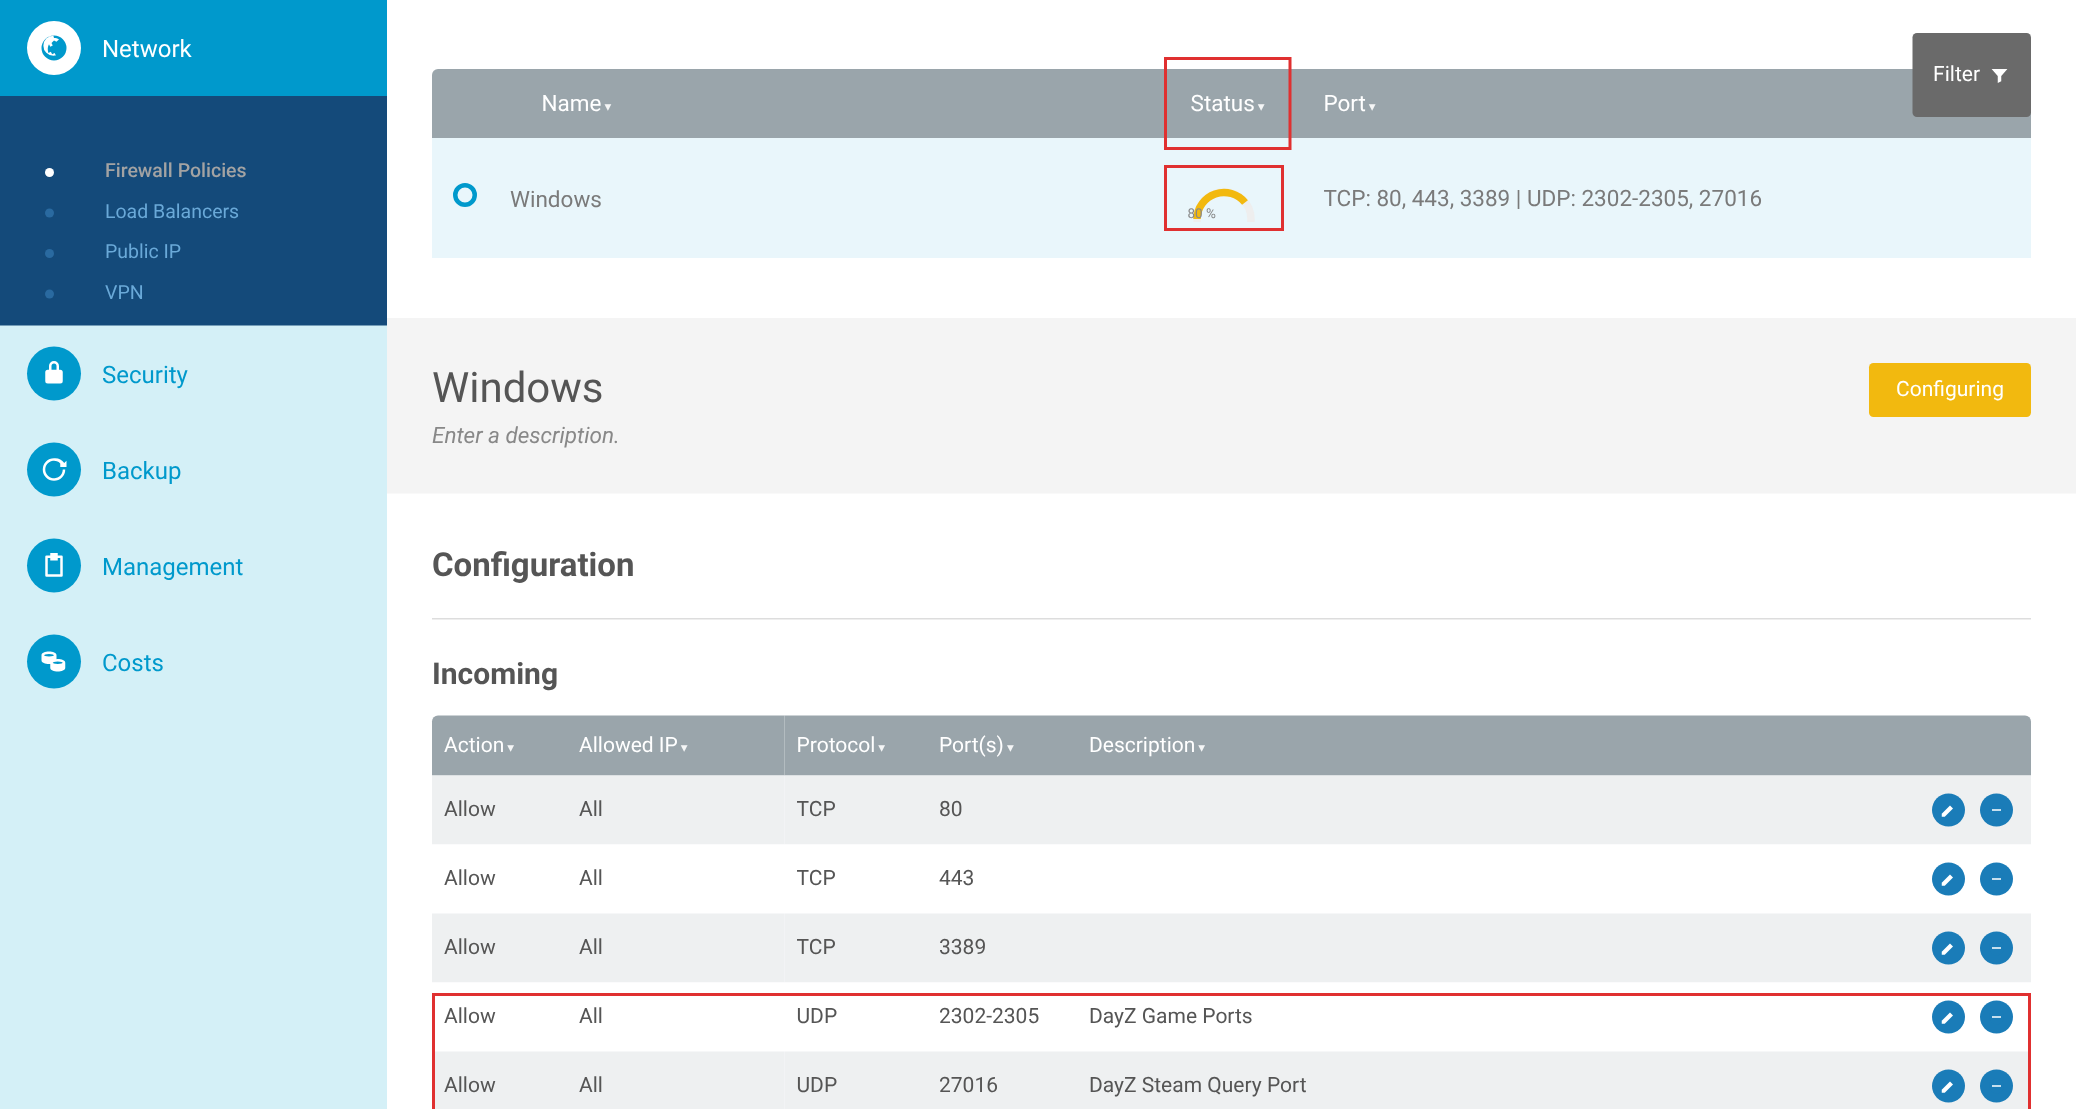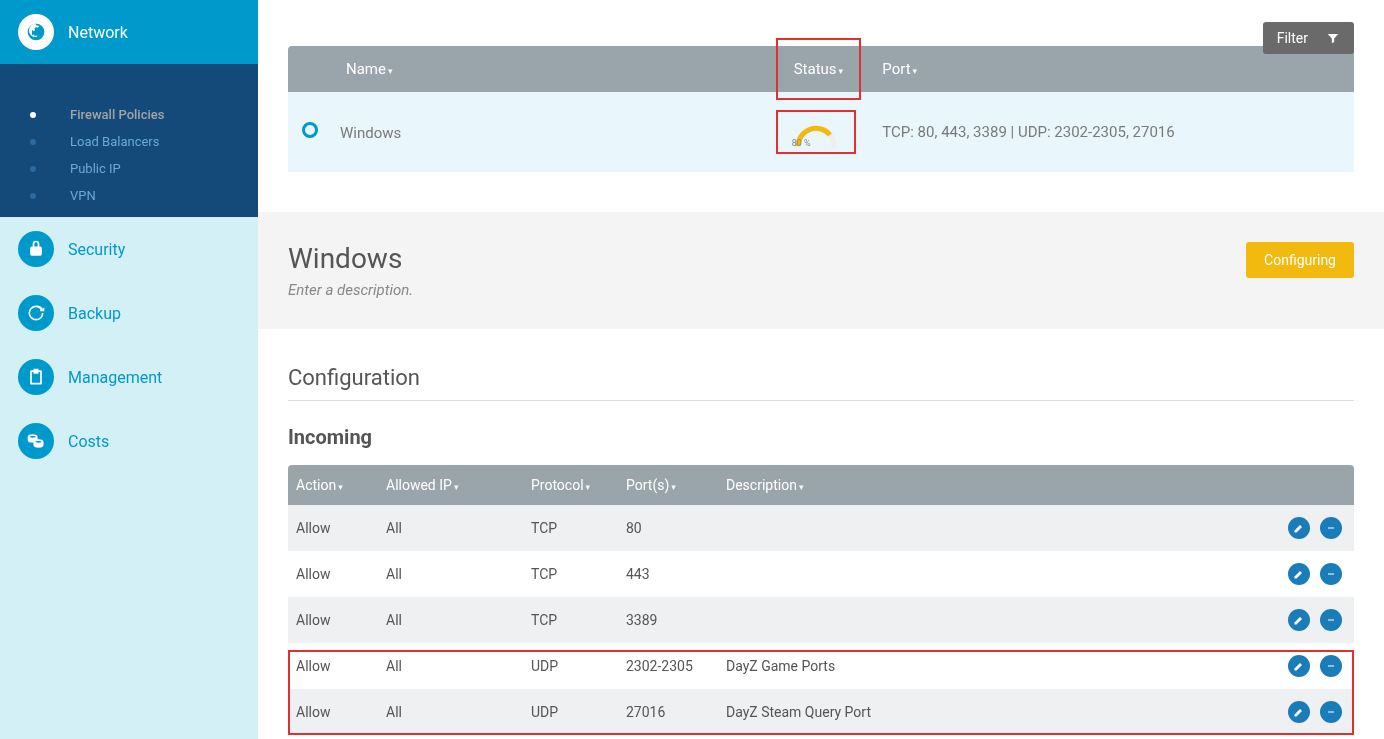--- a/index.html
+++ b/index.html
@@ -19,43 +19,43 @@
   .sub-nav-item { display:flex; align-items:center; padding: 6px 0 6px 30px; color:#6aa9d8; font-size:13px; cursor:pointer; position:relative;}
   .sub-nav-item::before { content:""; width:6px; height:6px; border-radius:50%; background:#2a6aa0; margin-right:34px; }
   .sub-nav-item.on { color:#a3a3a3; font-weight:500;margin-top:29px;}
   .sub-nav-item.on::before { background:#fff; }
   
   .footer-links { position: absolute; bottom: 120px; left: 20px; }
   .footer-links div { color:#0085c6; font-size:14px; padding:4px 0; cursor:pointer;}
   
   .main { margin-left: 258px; padding: 0 30px 40px 30px; }
   
-  .filter-btn { position:absolute; right:30px; top:22px; background:#6a6a6a; color:#fff; padding:8px 14px; border-radius:3px; cursor:pointer; font-size:14px; display:flex; align-items:center; gap:18px;justify-content:flex-end;}
+  .filter-btn { position:absolute; right:30px; top:22px; background:#6a6a6a; color:#fff; padding:20px 14px; border-radius:3px; cursor:pointer; font-size:14px; display:flex; align-items:center; gap:6px;justify-content:flex-end;}
   
   .table1 { width:100%; border-collapse:collapse; margin-top:46px;}
   .table1 thead th { background:#9aa5ab; color:#fff; text-align:left; padding:14px 8px; font-weight:400; font-size:15px;}
-  .table1 thead th:first-child { padding-left:58px; border-top-left-radius:4px;margin-left:14px;}
+  .table1 thead th:first-child { padding-left:73px; border-top-left-radius:4px;margin-left:14px;}
   .table1 thead th:last-child { border-top-right-radius:4px;}
   .sort-caret { font-size:9px; margin-left:2px; opacity:0.9;}
   .table1 tbody td { padding: 18px 8px; background:#e9f6fb; color:#7a7a7a; font-size:15px;}
   .table1 tbody td:first-child { padding-left:14px;}
   .radio-ring { width:16px; height:16px; border:3px solid #0099cc; border-radius:50%; display:inline-block;}
   
   .highlight-box { border:2px solid #e03030; padding:4px;}
   .status-cell-box { display:inline-block; }
   .gauge { width:48px; height:26px; position:relative; overflow:hidden;}
   .gauge svg { width:48px; height:48px; position:absolute; top:0;}
   .gauge-text { position:absolute; bottom:0; width:100%; text-align:left; font-size:9px; color:#888;}
   
   .section-head { margin-top:40px; padding:30px 0 30px 0; background:#f4f4f4; margin-left:-30px; margin-right:-30px; padding-left:30px; padding-right:30px; position:relative;}
   .section-title { font-size:28px; color:#555; font-weight:400;}
   .section-desc { font-style:italic; color:#888; margin-top:6px; font-size:15px;}
   .status-badge { position:absolute; right:30px; top:30px; background:#f2b90f; color:#fff; padding:10px 18px; border-radius:3px; font-size:14px;}
   
-  h3.cfg { font-size:22px; color:#555; font-weight:400; margin-top:36px; border-bottom:1px solid #ddd; padding-bottom:10px;}
+  h3.cfg { font-size:22px; color:#555; font-weight:700; margin-top:36px; border-bottom:1px solid #ddd; padding-bottom:22px;}
   h3.inc { font-size:20px; color:#555; font-weight:700; margin-top:24px; padding-bottom:6px;}
   
   .rules { width:100%; border-collapse:collapse; margin-top:10px;}
   .rules thead th { background:#9aa5ab; color:#fff; text-align:left; padding:12px 8px; font-weight:400; font-size:14px;}
   .rules thead th:first-child{ border-top-left-radius:4px;}
   .rules thead th:last-child{ border-top-right-radius:4px;}
   .rules tbody tr:nth-child(odd) td { background:#eef0f1;}
   .rules tbody tr:nth-child(even) td { background:#fff;}
   .rules tbody td { padding:12px 8px; color:#555; font-size:14px;}
   .row-actions { text-align:right; white-space:nowrap; padding-right:12px !important;}

